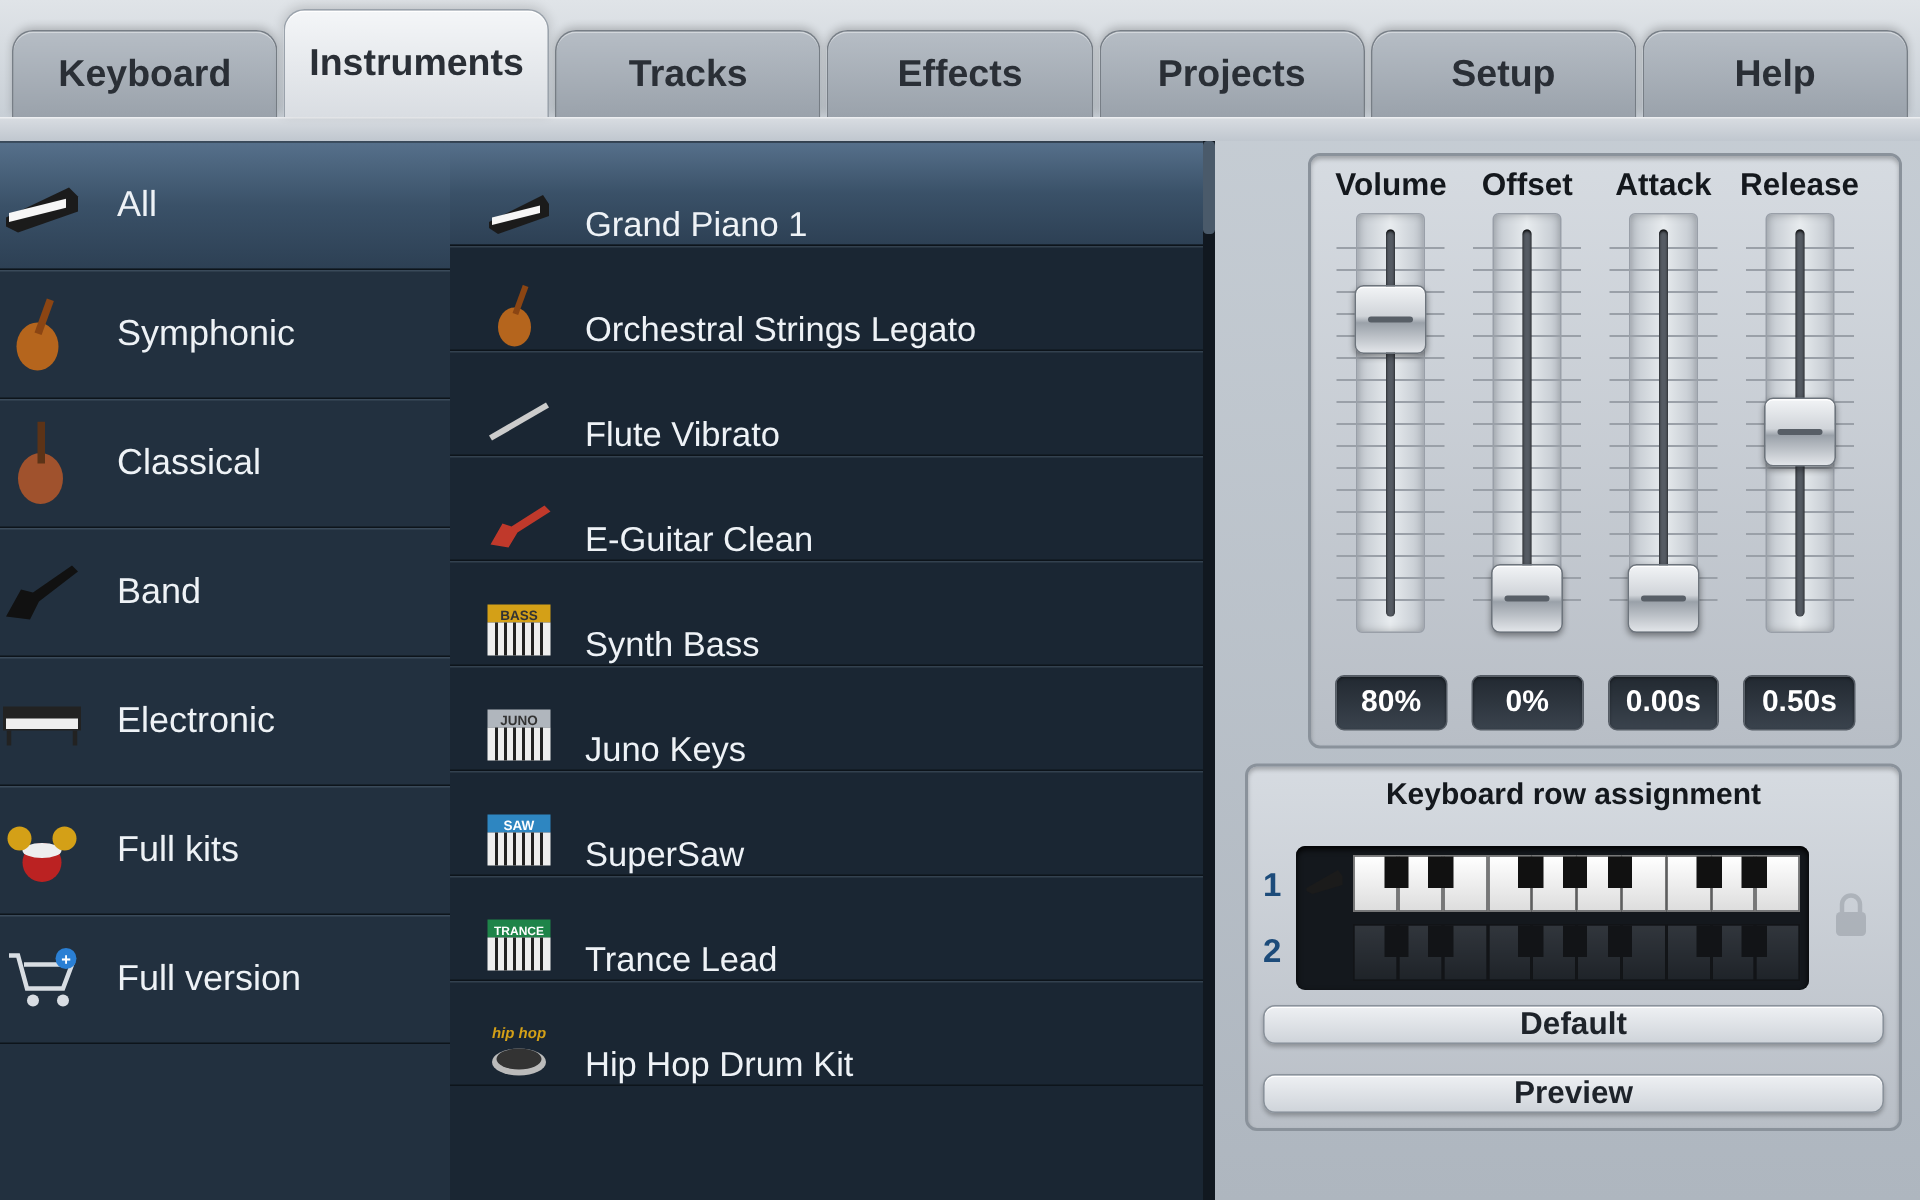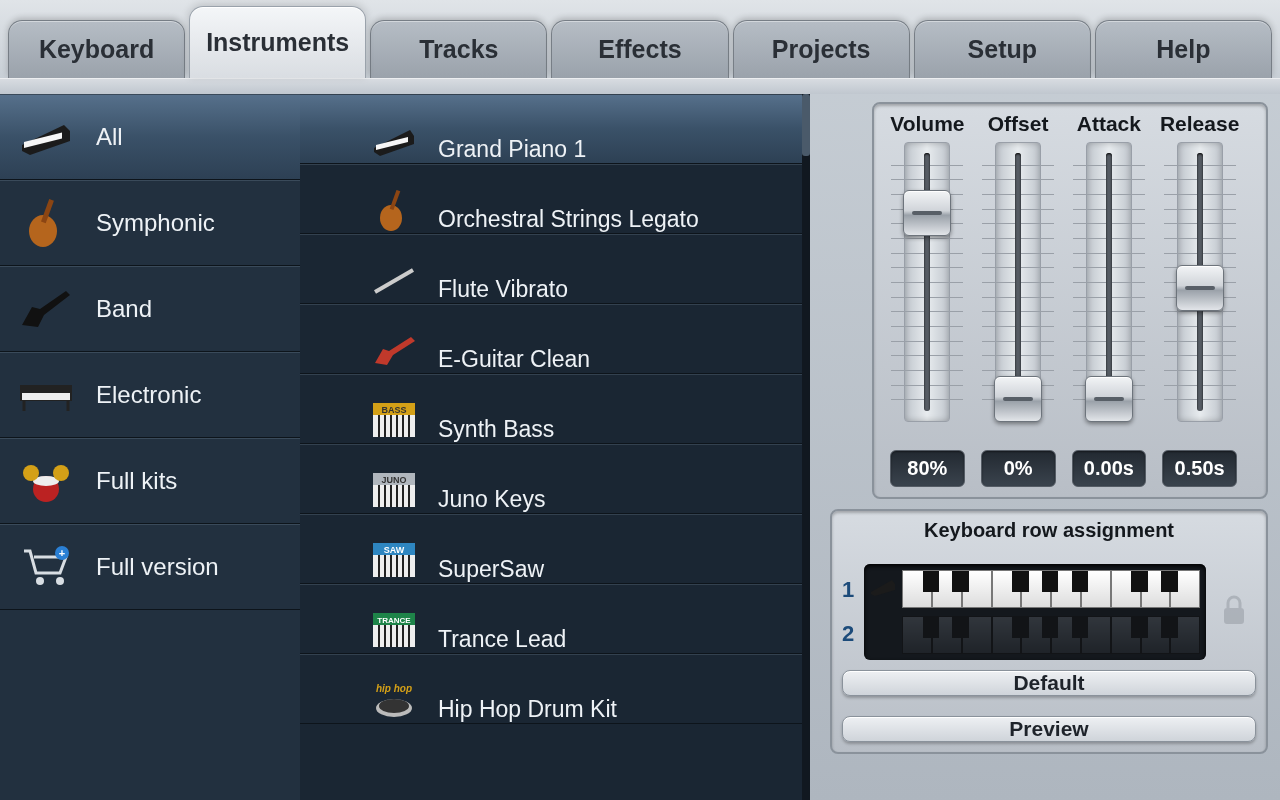--- a/index.html
+++ b/index.html
@@ -8,32 +8,32 @@
 
 .tab-bar { height: 78px; display: flex; align-items: flex-end; padding: 0 8px 0 8px; gap: 4px; background: linear-gradient(to bottom, #e0e4e8 0%, #c8cfd6 100%); }
 .tab { flex: 1; height: 58px; border-radius: 14px 14px 0 0; display: flex; align-items: center; justify-content: center; font-size: 25px; font-weight: 600; color: #2a2f36; cursor: pointer; box-shadow: inset 0 1px 0 rgba(255,255,255,.4), 0 -2px 6px rgba(0,0,0,.2); background: linear-gradient(to bottom, #b6bdc5 0%, #9aa2ab 100%); border: 1px solid #777e86; border-bottom: none; }
 .tab.active { height: 72px; background: linear-gradient(to bottom, #f4f6f8 0%, #d9dde2 100%); border-color: #9aa2ab; box-shadow: 0 -2px 8px rgba(0,0,0,.15), inset 0 1px 0 #fff; position: relative; z-index: 2; }
 .tab-under { height: 16px; background: linear-gradient(to bottom, #d9dde2, #c0c7cf); box-shadow: inset 0 1px 0 rgba(255,255,255,.5); position: relative; z-index:1;}
 
 .content { display: flex; height: calc(800px - 94px); }
 
 
 .categories { width: 300px; background: #22303f; }
-.cat-item { height: 86px; display: flex; align-items: center; padding-left: 18px; gap: 22px; border-bottom: 1px solid #0d141b; border-top: 1px solid #3a4a5a; cursor: pointer; }
+.cat-item { height: 86px; display: flex; align-items: center; gap: 22px; border-bottom: 1px solid #0d141b; border-top: 1px solid #3a4a5a; cursor: pointer; }
 .cat-item.selected { background: linear-gradient(to bottom, #56708b 0%, #3a5168 50%, #2d4054 100%); }
 .cat-icon { width: 56px; height: 56px; display: flex; align-items: center; justify-content: center; }
 .cat-label { color: #eef2f6; font-size: 24px; font-weight: 500; }
 
 
 .instr-list { width: 510px; background: #1a2633; overflow: hidden; position: relative; }
 .instr-scroll { position:absolute; right:0; top:0; width:8px; height:100%; background:#111820; }
 .instr-thumb { position:absolute; right:0; top:0; width:8px; height:62px; background:#4a5a6a; border-radius:3px; }
 .instr-item { height: 70px; display: flex; align-items: flex-end; padding-left: 22px; gap: 20px; border-bottom: 1px solid #0d141b; border-top: 1px solid #33414f; cursor: pointer; }
 .instr-item.selected { background: linear-gradient(to bottom, #56708b 0%, #3a5168 50%, #2d4054 100%); }
-.instr-icon { width: 48px; height: 44px; display:flex; align-items:center; justify-content:center;margin-left:48px; }
+.instr-icon { width: 48px; height: 44px; display:flex; align-items:center; justify-content:center; }
 .instr-label { color: #eef2f6; font-size: 23px; font-weight: 500; }
 
 
 .panel { flex: 1; padding: 8px 12px 10px 20px; display: flex; flex-direction: column; gap: 10px; }
 .sliders-box { background: linear-gradient(to bottom, #d6dbe1, #b8bec6); border: 2px solid #8a929b; border-radius: 8px; padding: 8px 21px 10px 8px; box-shadow: inset 0 2px 3px rgba(0,0,0,.25); margin-left: 42px; }
 .slider-headers { display: flex; justify-content: space-around; }
 .slider-header { flex:1; text-align:center; font-size: 21px; font-weight: 700; color: #14181d; }
 .slider-row { display: flex; justify-content: space-around; height: 300px; margin-top: 6px; }
 .slider-col { flex:1; display:flex; flex-direction:column; align-items:center; }
 .slider-track { position: relative; width: 46px; height: 280px; background: linear-gradient(to right, #c0c6cd, #e8ecef, #c0c6cd); border:1px solid #999fa8; border-radius:4px; box-shadow: inset 0 0 6px rgba(0,0,0,.25); }
@@ -106,20 +106,29 @@
       <span class="cat-icon">
           <svg width="46" height="52" viewBox="0 0 46 52">
             <ellipse cx="20" cy="34" rx="14" ry="16" fill="#b5651d"></ellipse>
             <rect x="22" y="2" width="5" height="24" fill="#8b4513" transform="rotate(20 24 14)"></rect>
           </svg>
         </span>
       <span class="cat-label">Symphonic</span>
     </div>
     <div class="cat-item">
       <span class="cat-icon">
+          <svg width="46" height="56" viewBox="0 0 46 56">
+            <ellipse cx="22" cy="38" rx="15" ry="17" fill="#a0522d"></ellipse>
+            <rect x="20" y="0" width="5" height="28" fill="#5c3317"></rect>
+          </svg>
+        </span>
+      <span class="cat-label">Classical</span>
+    </div>
+    <div class="cat-item">
+      <span class="cat-icon">
           <svg width="56" height="44" viewBox="0 0 56 44">
             <polygon points="4,38 14,20 22,22 48,4 52,8 26,28 20,40" fill="#111"></polygon>
           </svg>
         </span>
       <span class="cat-label">Band</span>
     </div>
     <div class="cat-item">
       <span class="cat-icon">
           <svg width="56" height="36" viewBox="0 0 56 36">
             <rect x="2" y="8" width="52" height="16" fill="#222"></rect>

